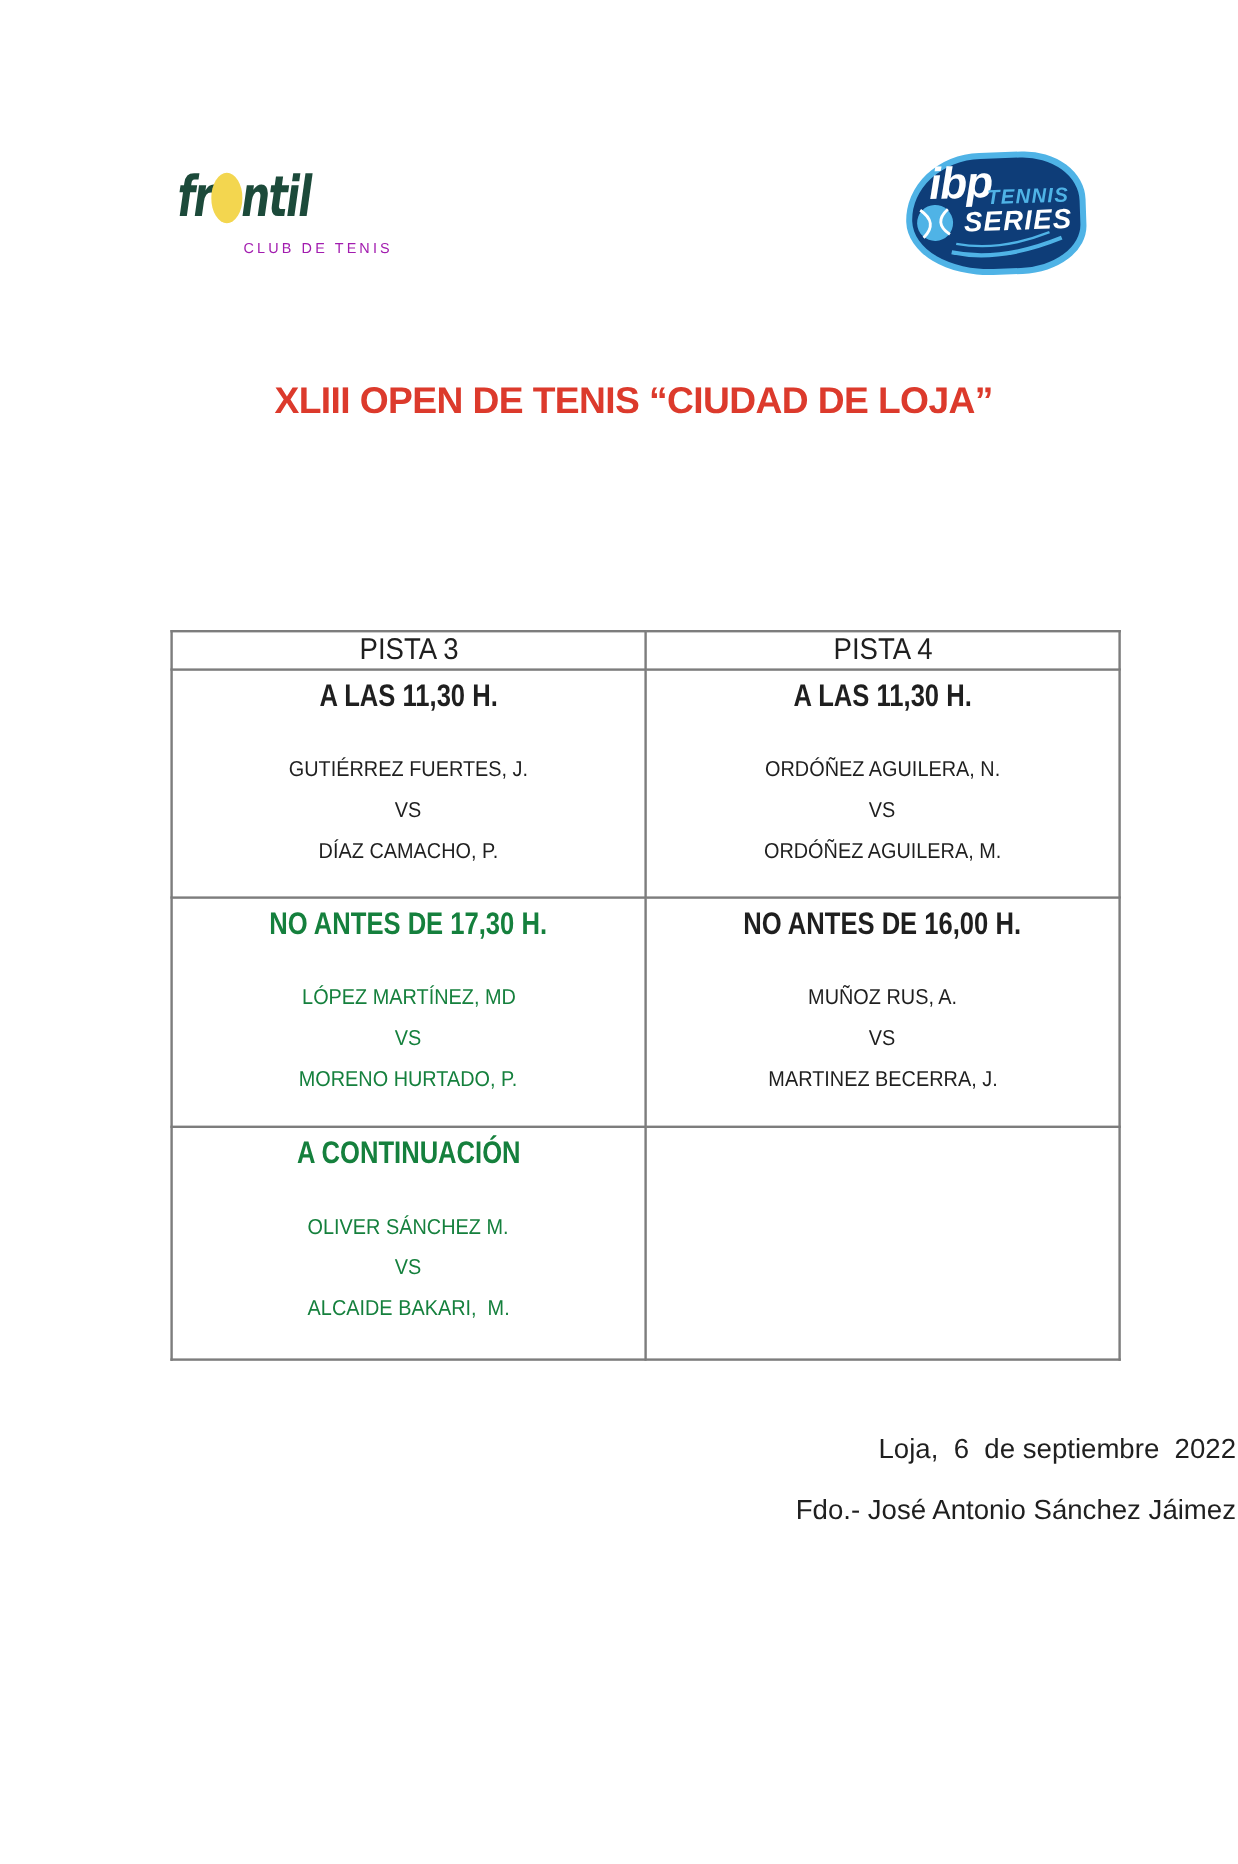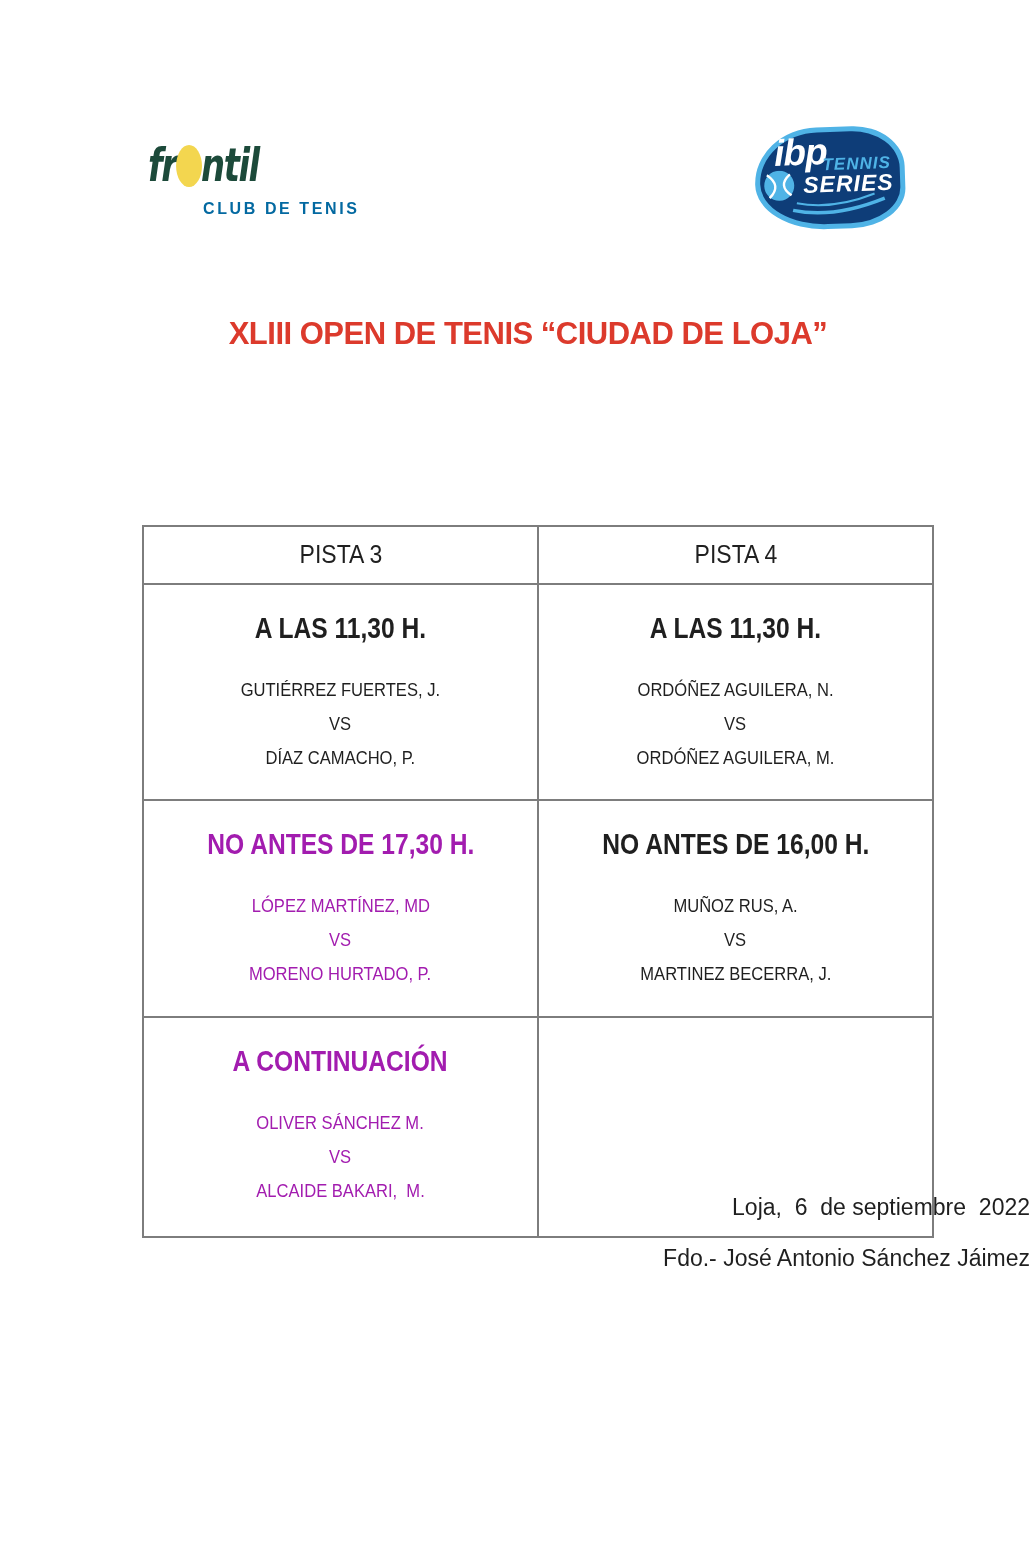--- a/index.html
+++ b/index.html
@@ -6,22 +6,22 @@
   .page{position:relative;width:1032px;height:1269px;background:#ffffff;
         font-family:"Liberation Sans",sans-serif;color:#1f1f1f;overflow:hidden;}
 
   
   .frontil{position:absolute;left:148px;top:140px;width:200px;height:90px;}
   .frontil-word{display:inline-block;transform:scaleX(0.72);transform-origin:left top;
         font-family:"DejaVu Sans",sans-serif;font-style:italic;font-weight:bold;
         font-size:47px;line-height:1.05;letter-spacing:-2px;color:#1c4a3a;white-space:nowrap;}
   .frontil-ball{display:inline-block;width:36px;height:42px;border-radius:50%;
         background:#f3d64f;vertical-align:-6px;margin:0 -1px;}
-  .frontil-tagline{position:absolute;left:55px;top:60px;font-size:16px;font-weight:bold;
-        letter-spacing:2.6px;color:#0369a1;white-space:nowrap;}
+  .frontil-tagline{position:absolute;left:55px;top:60px;font-size:12px;font-weight:normal;
+        letter-spacing:2.6px;color:#a21caf;white-space:nowrap;}
 
   
   .ibp{position:absolute;left:755px;top:127px;width:150px;height:102px;transform:rotate(-2deg);}
   .ibp-outer{position:absolute;inset:0;background:#4fb3e6;
         border-radius:46% 38% 40% 52% / 60% 45% 42% 50%;}
   .ibp-inner{position:absolute;inset:5px;background:#0e3d78;
         border-radius:46% 38% 40% 52% / 60% 45% 42% 50%;}
   .ibp-word{position:absolute;left:20px;top:4px;color:#ffffff;font-weight:bold;
         font-style:italic;font-size:37px;letter-spacing:-1px;}
   .ibp-tennis{position:absolute;left:68px;top:28px;color:#4fb3e6;font-weight:bold;
@@ -33,31 +33,31 @@
   
   .title{position:absolute;left:12px;top:316px;width:1032px;text-align:center;
         color:#dc3a2c;font-weight:bold;font-size:31px;letter-spacing:-0.5px;white-space:pre;}
   .subtitle{position:absolute;left:145px;top:424px;}
   .subtitle-inner{display:inline-block;transform:scaleX(0.81);transform-origin:left top;
         font-size:29px;color:#dc3a2c;white-space:pre;}
 
   
   .match-table{position:absolute;left:142px;top:525px;width:792px;
         border-collapse:collapse;table-layout:fixed;}
-  .match-table th,.match-table td{border:2px solid #7d7d7d;padding:13px;vertical-align:top;
+  .match-table th,.match-table td{border:2px solid #7d7d7d;padding:0;vertical-align:top;
         text-align:center;}
   .match-table th{height:30px;font-weight:normal;font-size:25px;}
   .row-1 td{height:188px;}
   .row-2 td{height:189px;}
   .row-3 td{height:192px;}
   .narrow{display:inline-block;transform:scaleX(0.92);transform-origin:center;white-space:pre;}
   .narrow-bold{display:inline-block;transform:scaleX(0.82);transform-origin:center;white-space:pre;}
-  .cell-time{margin-top:15px;height:60px;font-size:30px;font-weight:bold;line-height:30px;}
+  .cell-time{margin-top:5px;height:60px;font-size:26px;font-weight:bold;line-height:30px;}
   .cell-line{font-size:18px;line-height:34px;}
-  .red-cell{color:#a21caf;}
+  .red-cell{color:#15803d;}
   .black-cell{color:#1f1f1f;}
 
   
   .footer{position:absolute;left:470px;top:1182px;width:560px;text-align:right;
         font-size:23px;line-height:51px;color:#1f1f1f;}
   .footer div{white-space:pre;}
 </style>
 </head>
 <body>
 

